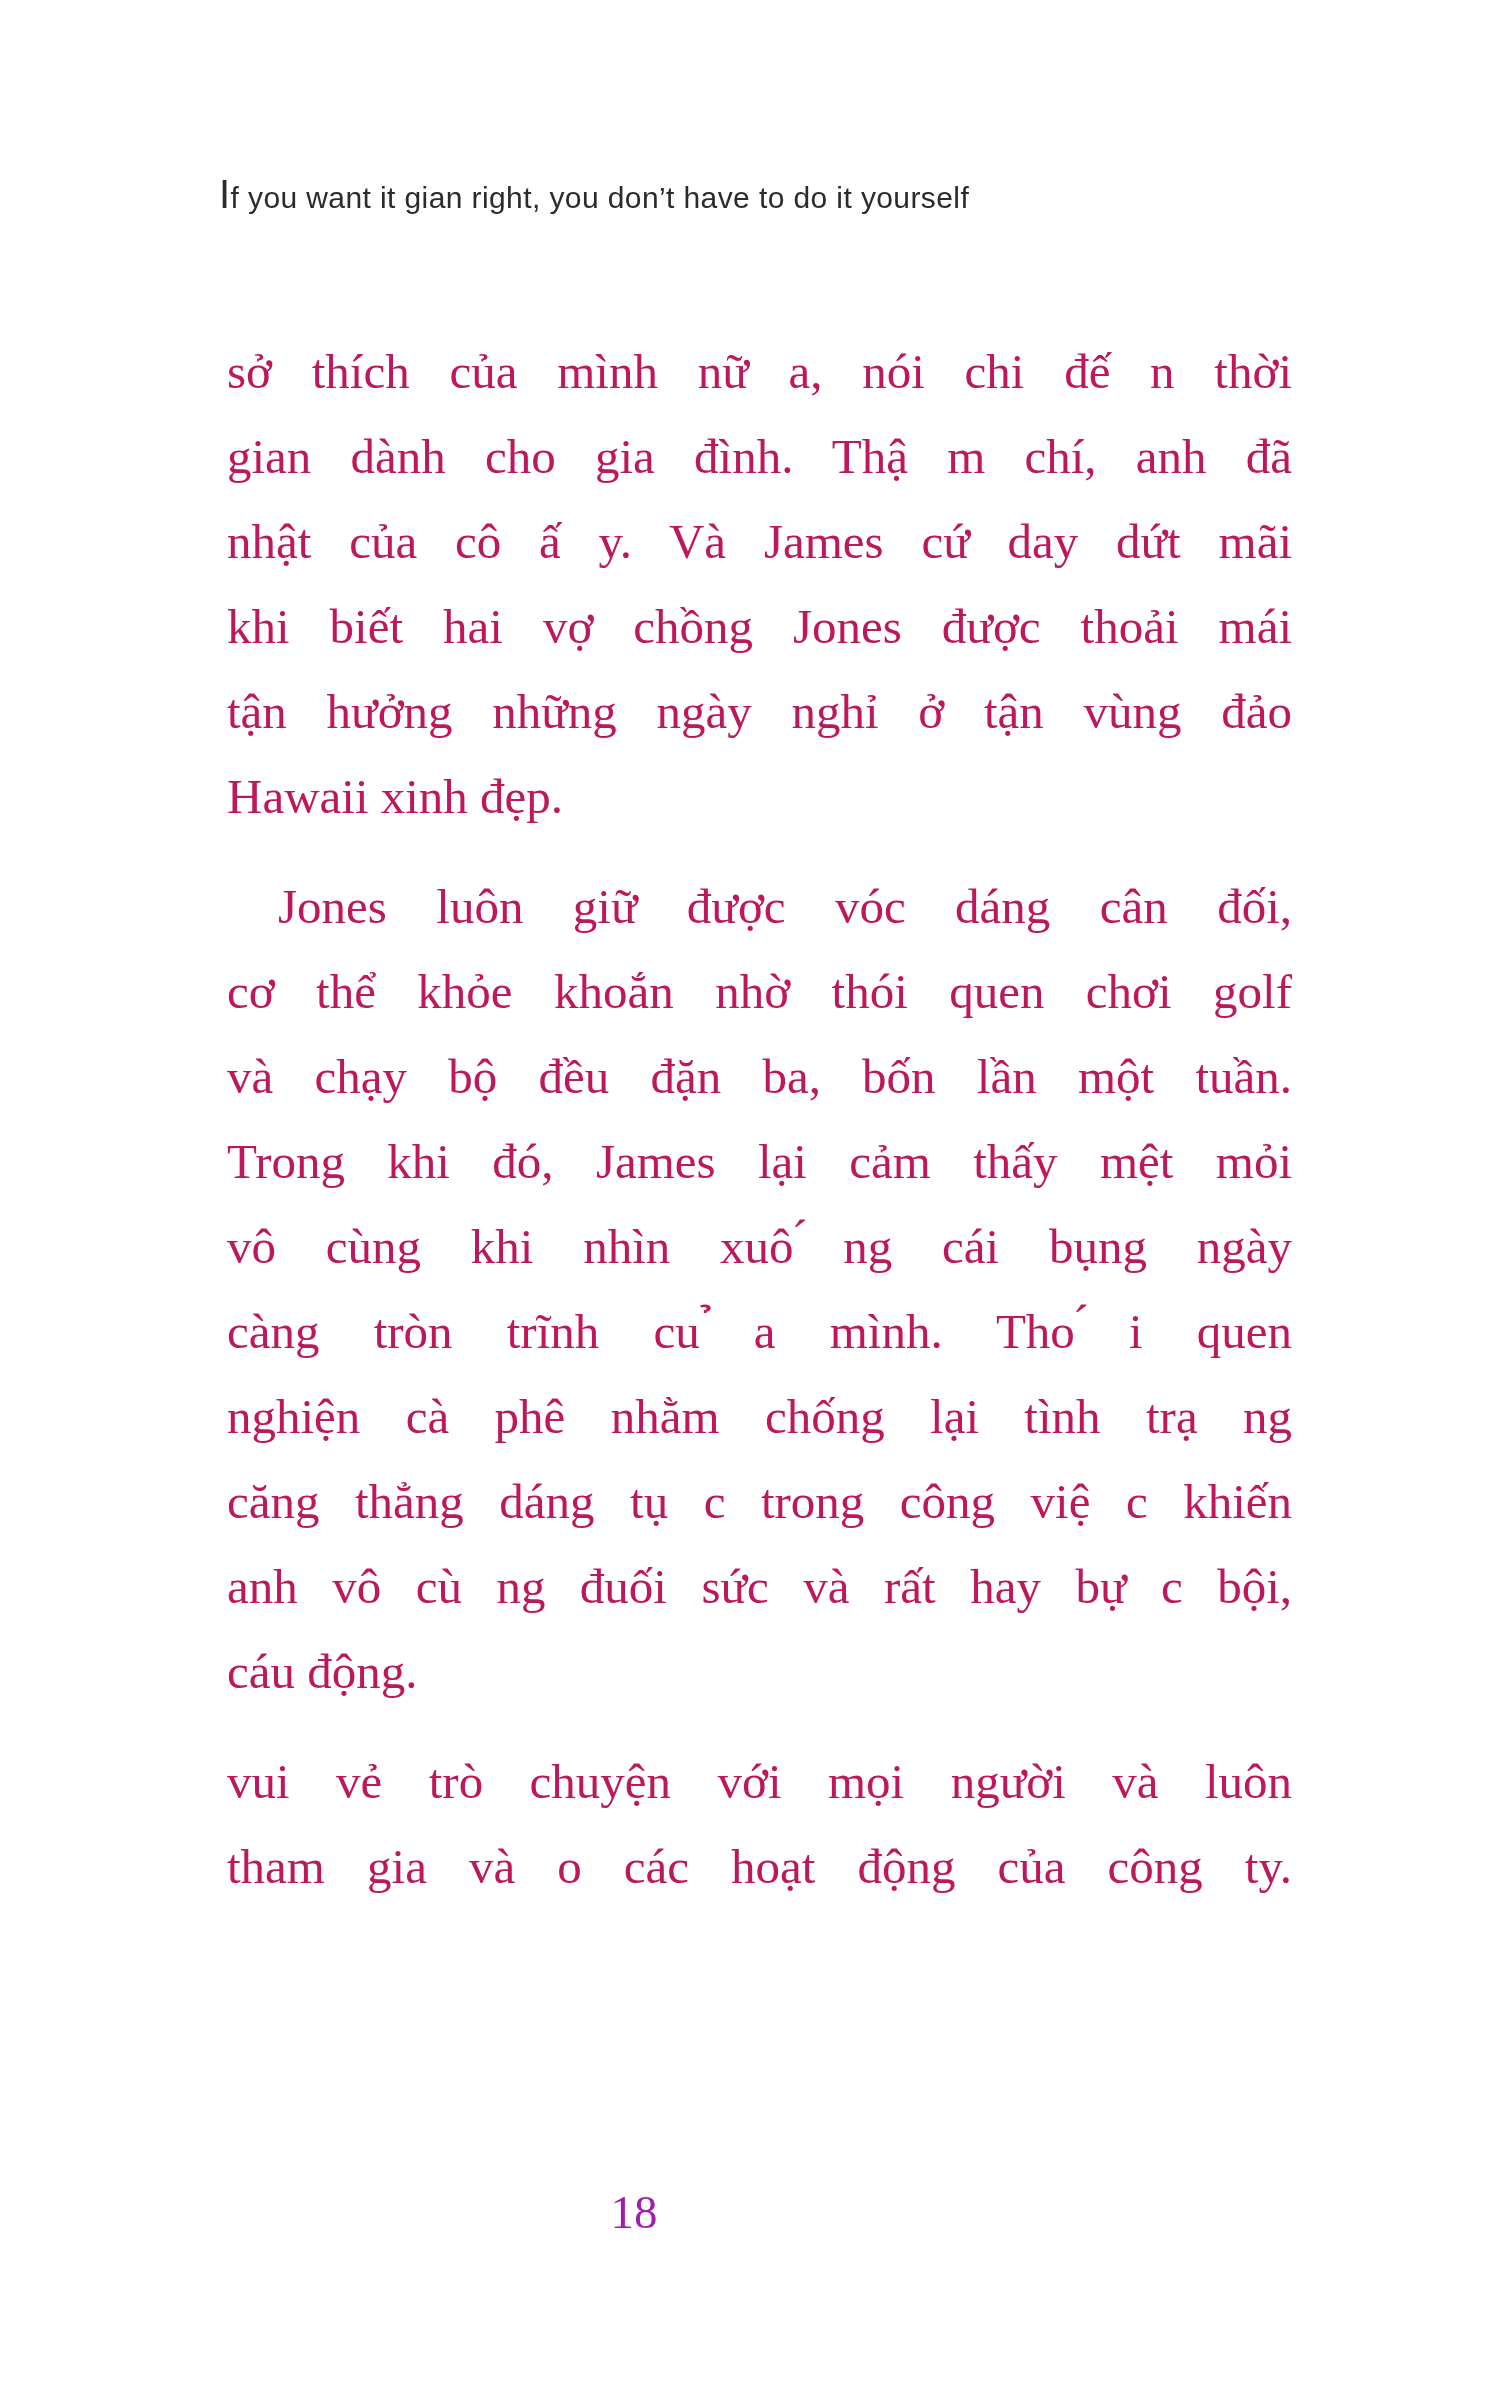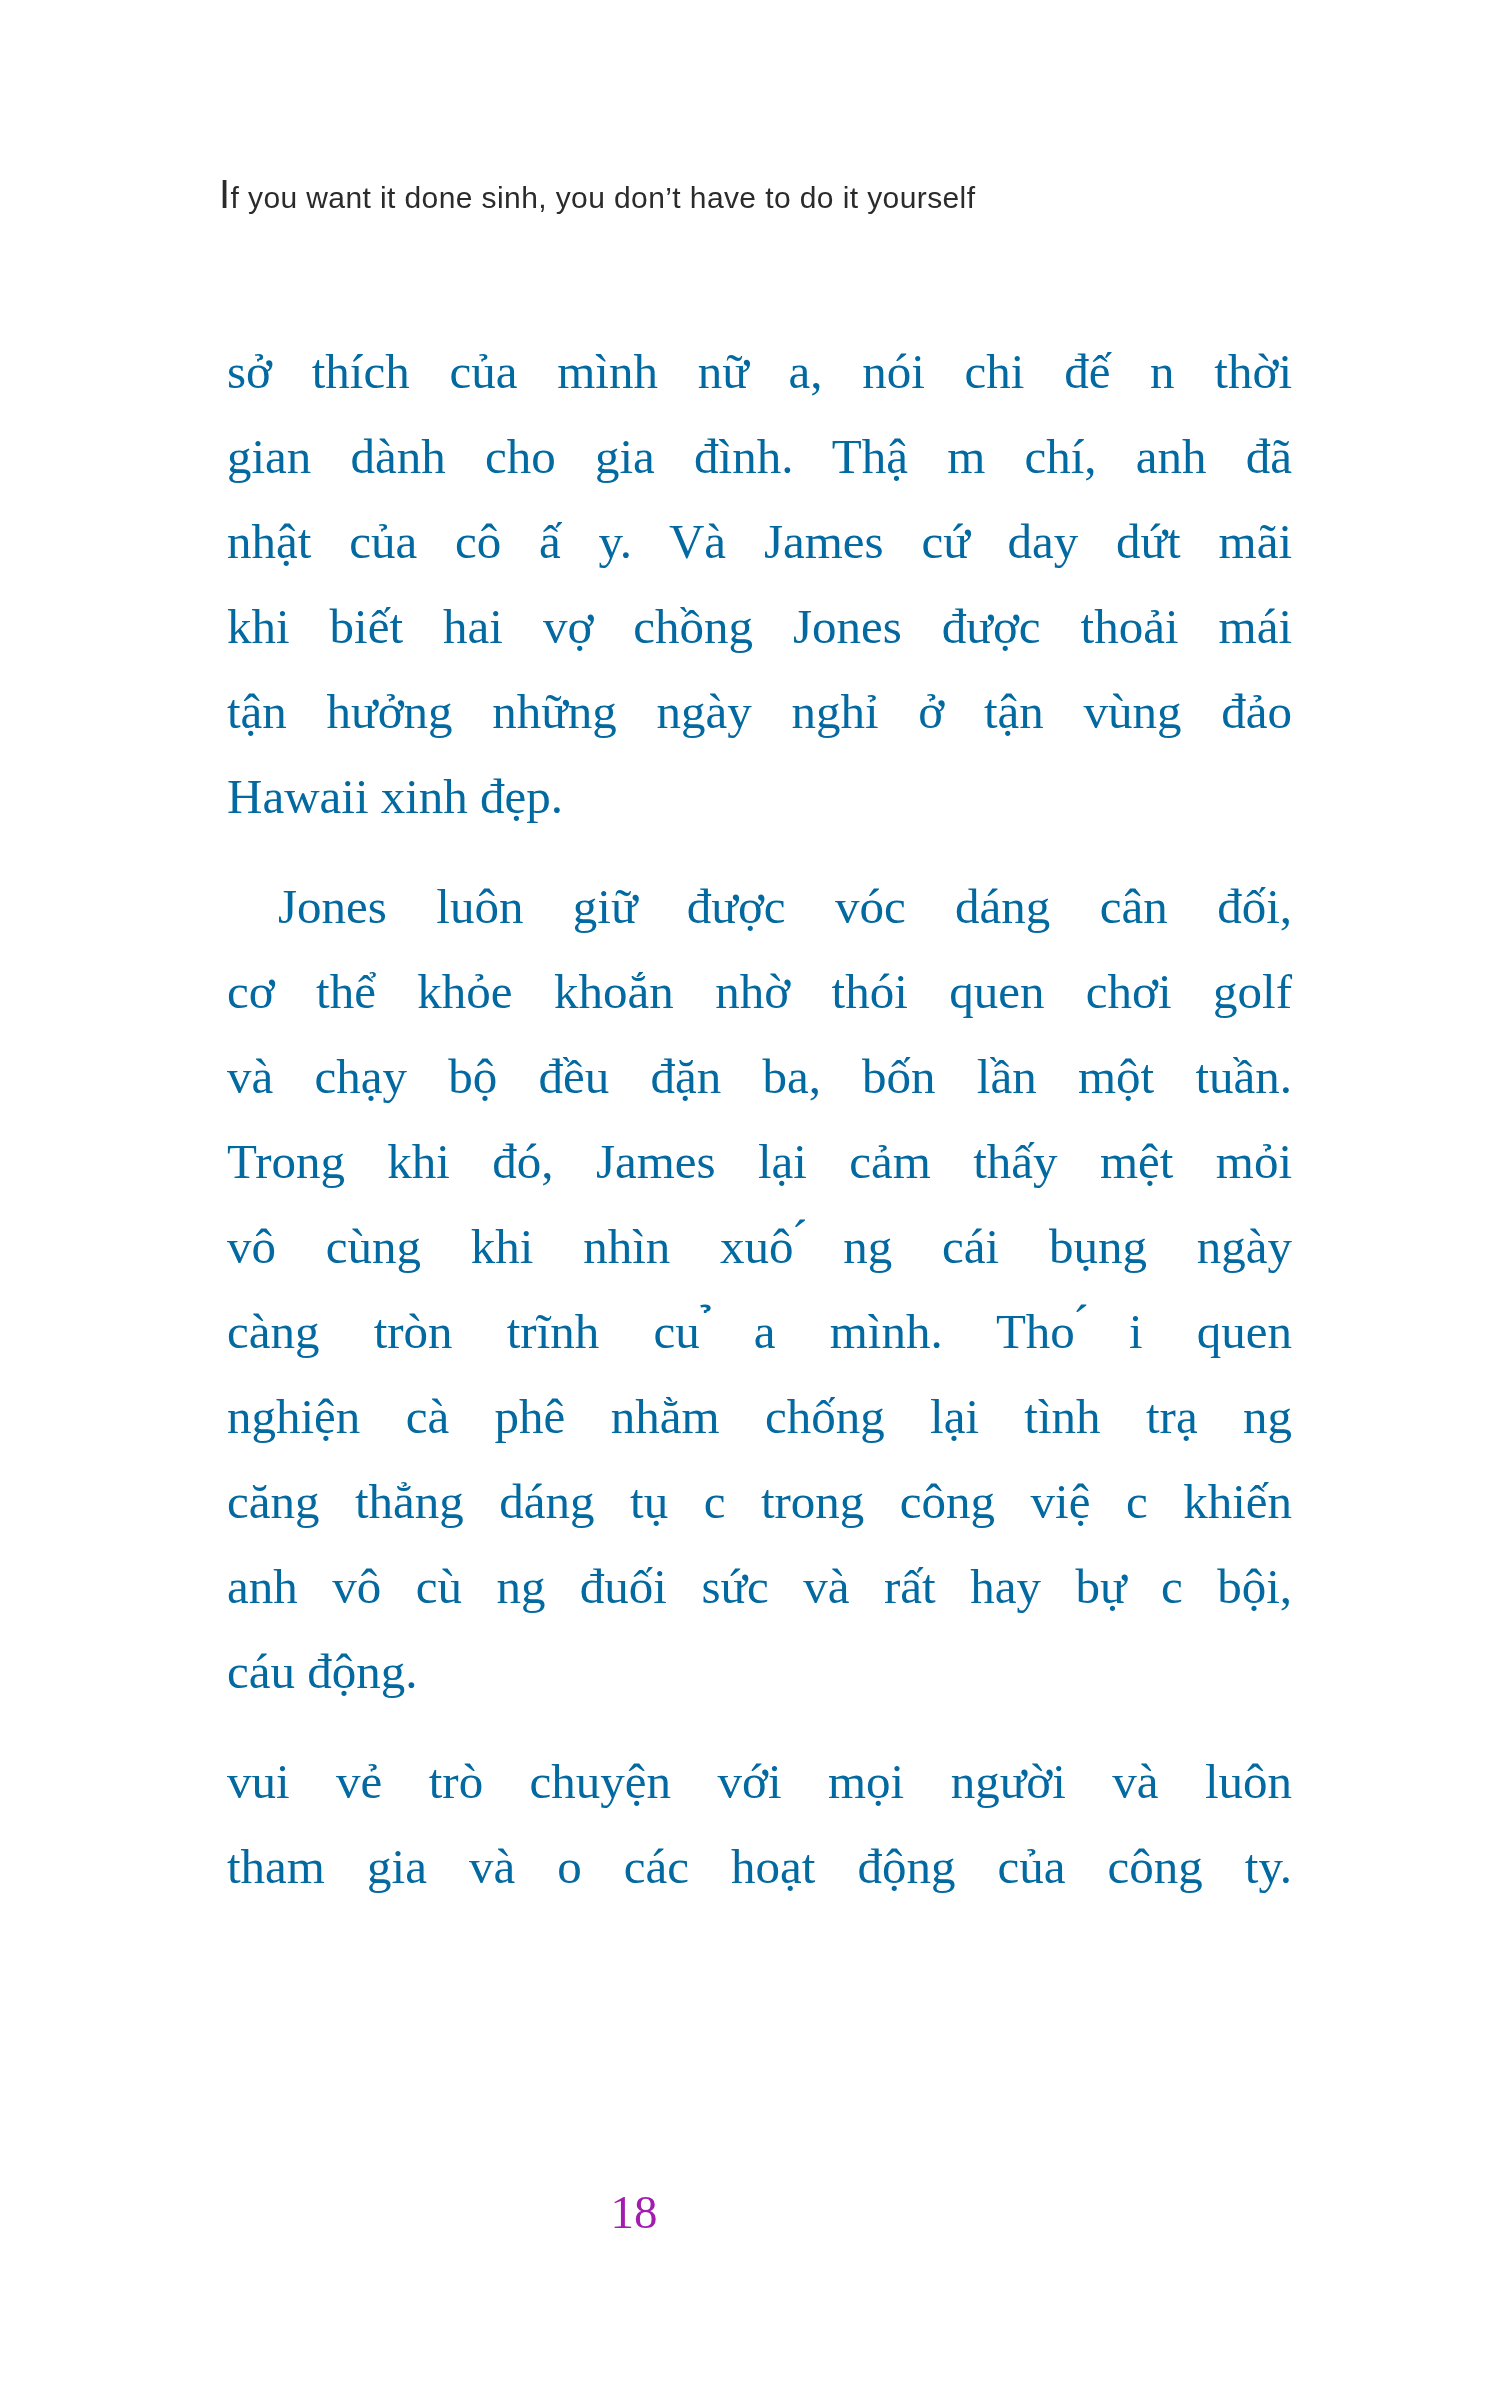--- a/index.html
+++ b/index.html
@@ -28,21 +28,21 @@
   .running-head::first-letter {
     font-size: 40px;
   }
   .body-text {
     position: absolute;
     left: 227px;
     top: 329px;
     width: 1065px;
     font-family: "Liberation Serif", "DejaVu Serif", serif;
     font-size: 49px;
-    color: #0369a1;
+    color: #be185d;
   }
   .paragraph + .paragraph {
     margin-top: 25px;
   }
   .line {
     line-height: 85px;
     text-align: justify;
     text-align-last: justify;
     white-space: nowrap;
   }
@@ -60,21 +60,21 @@
     text-align: center;
     font-family: "Liberation Serif", "DejaVu Serif", serif;
     font-size: 47px;
     color: #a21caf;
   }
 </style>
 </head>
 <body>
 
 <div class="page">
-  <div class="running-head">If you want it done sinh, you don’t have to do it yourself</div>
+  <div class="running-head">If you want it gian right, you don’t have to do it yourself</div>
 
   <div class="body-text">
       <div class="paragraph">
         <div class="line">sở thích của mình nữ a, nói chi đế n thời</div>
         <div class="line">gian dành cho gia đình. Thậ m chí, anh đã</div>
         <div class="line">nhật của cô ấ y. Và James cứ day dứt mãi</div>
         <div class="line">khi biết hai vợ chồng Jones được thoải mái</div>
         <div class="line">tận hưởng những ngày nghỉ ở tận vùng đảo</div>
         <div class="line flush">Hawaii xinh đẹp.</div>
       </div>

